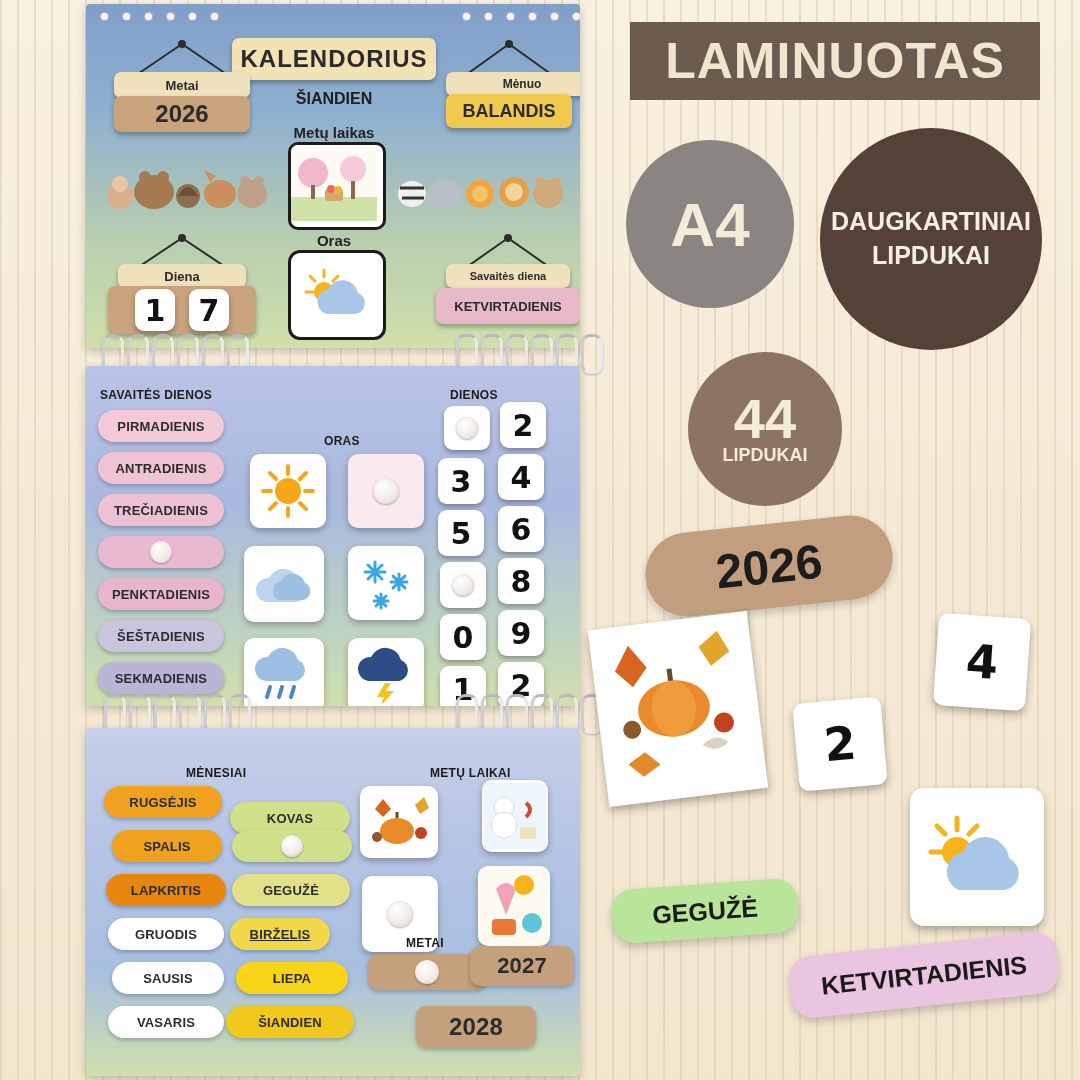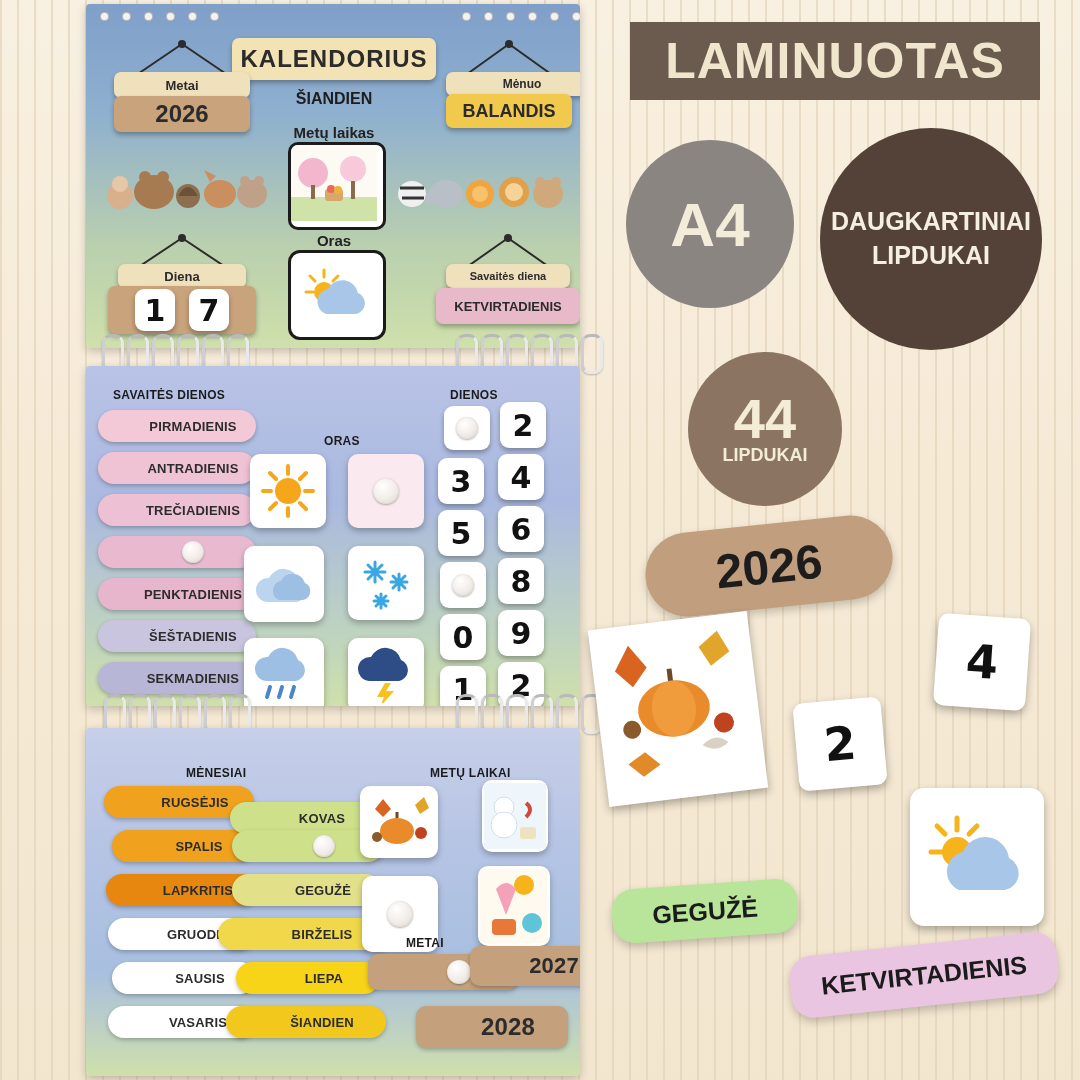--- a/index.html
+++ b/index.html
@@ -57,21 +57,21 @@
 
   .card{
     background:#fff;border-radius:10px;box-shadow:0 3px 6px rgba(0,0,0,.28);
     display:flex;align-items:center;justify-content:center;overflow:hidden;
   }
 
   .pill{
     border-radius:16px;font-weight:bold;color:#2c2c2c;
     display:flex;align-items:center;justify-content:center;
     box-shadow:0 2px 4px rgba(0,0,0,.25);
-    font-size:13px;letter-spacing:.2px;padding-left:32px;
+    font-size:13px;letter-spacing:.2px;
   }
   .velcro{
     border-radius:50%;
     background:radial-gradient(circle at 38% 32%, #ffffff 0%, #f1ece8 55%, #ddd5cd 100%);
     box-shadow:0 1px 2px rgba(0,0,0,.3), inset 0 0 0 1px rgba(0,0,0,.05);
   }
 
   .numtile{
     background:#fff;border-radius:9px;box-shadow:0 3px 5px rgba(0,0,0,.3);
     display:flex;align-items:center;justify-content:center;
@@ -274,21 +274,21 @@
   <div class="spiral" style="left:370px;top:334px;">
     <i></i>
       <i></i>
       <i></i>
       <i></i>
       <i></i>
       <i></i>
   </div>
 
   <div class="panel panel-mid">
-    <div class="sectitle" style="position:absolute;left:14px;top:22px;margin-left:13px;">SAVAITĖS DIENOS</div>
+    <div class="sectitle" style="position:absolute;left:14px;top:22px;">SAVAITĖS DIENOS</div>
 
     <div class="pill" style="position:absolute;left:12px;top:44px;width:126px;height:32px;background:#f3c9d8;">
       <span>PIRMADIENIS</span>
       </div>
     <div class="pill" style="position:absolute;left:12px;top:86px;width:126px;height:32px;background:#f0c3d4;">
       <span>ANTRADIENIS</span>
       </div>
     <div class="pill" style="position:absolute;left:12px;top:128px;width:126px;height:32px;background:#eec0d4;">
       <span>TREČIADIENIS</span>
       </div>
@@ -410,21 +410,21 @@
 
     <div class="pill" style="position:absolute;left:144px;top:74px;width:120px;height:32px;background:#cfe08a;">
         <span>KOVAS</span>
       </div>
     <div class="pill" style="position:absolute;left:146px;top:102px;width:120px;height:32px;background:#cfe08a;">
       <span class="velcro" style="width:22px;height:22px;"></span>
       </div>
     <div class="pill" style="position:absolute;left:146px;top:146px;width:118px;height:32px;background:#e3e08a;">
         <span>GEGUŽĖ</span>
       </div>
-    <div class="pill" style="position:absolute;left:132px;top:190px;width:144px;height:32px;background:#f0d84a;">
+    <div class="pill" style="position:absolute;left:144px;top:190px;width:100px;height:32px;background:#f0d84a;text-decoration:underline;">
         <span>BIRŽELIS</span>
       </div>
     <div class="pill" style="position:absolute;left:150px;top:234px;width:112px;height:32px;background:#f7d417;">
         <span>LIEPA</span>
       </div>
     <div class="pill" style="position:absolute;left:140px;top:278px;width:128px;height:32px;background:#f2c81c;">
         <span>ŠIANDIEN</span>
       </div>
 
     <div class="card" style="position:absolute;left:274px;top:58px;width:78px;height:72px;">

